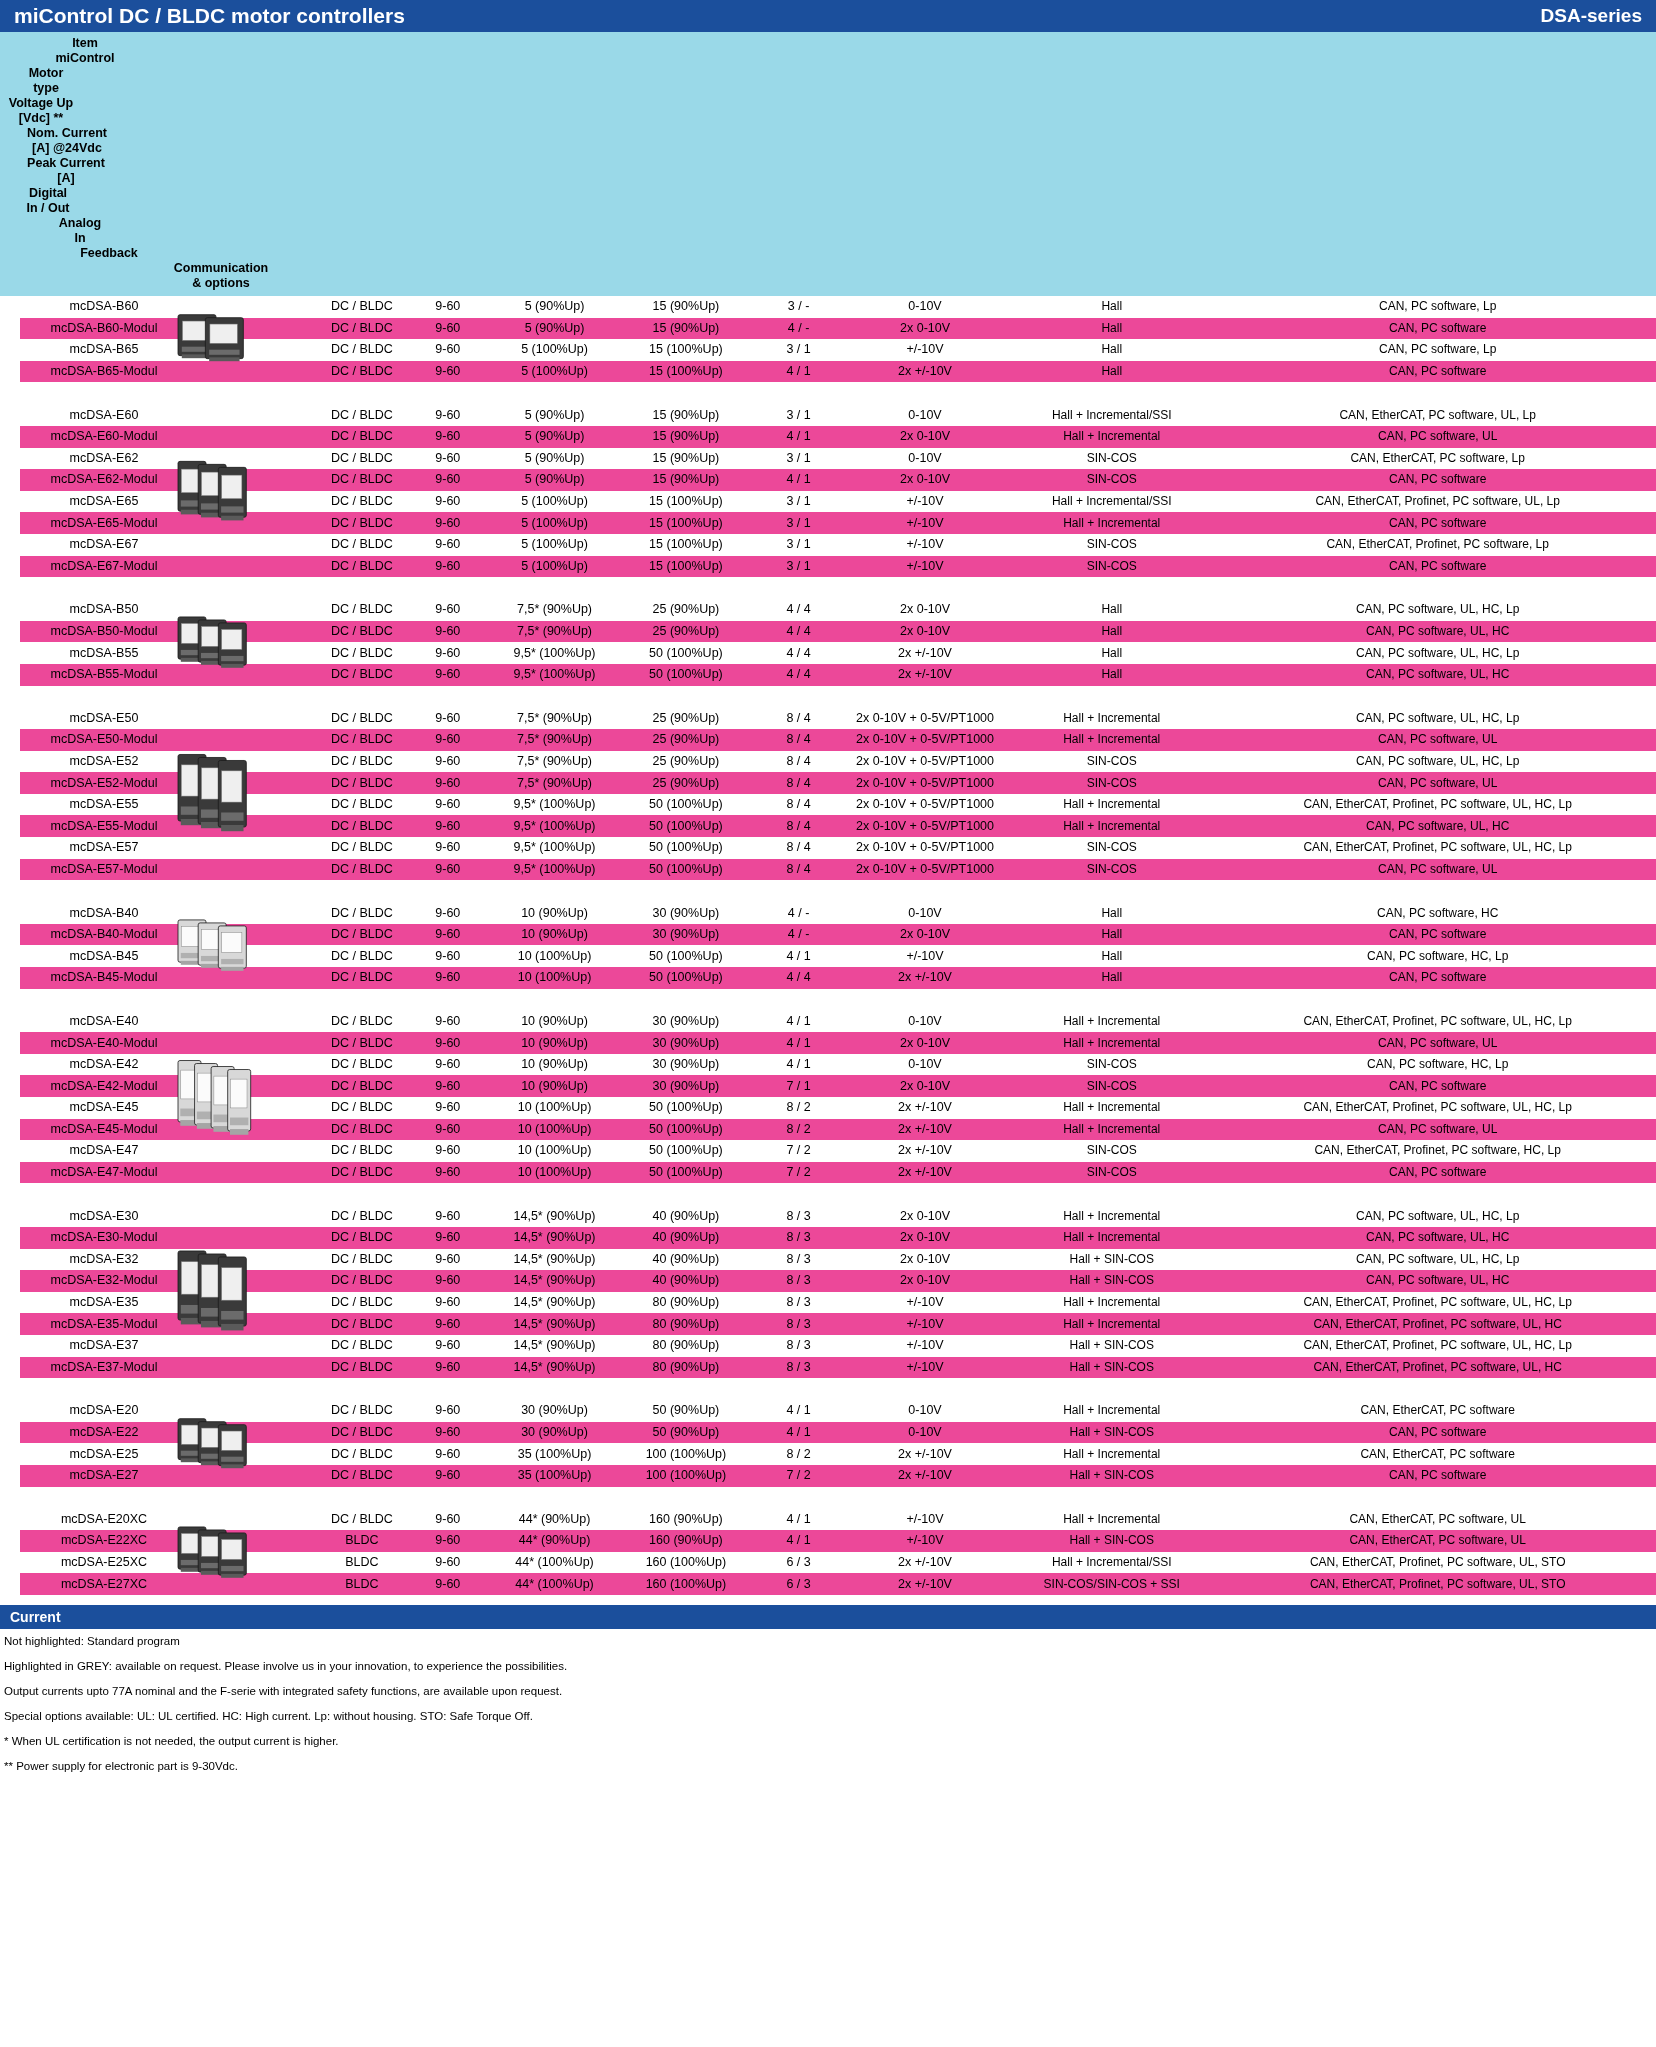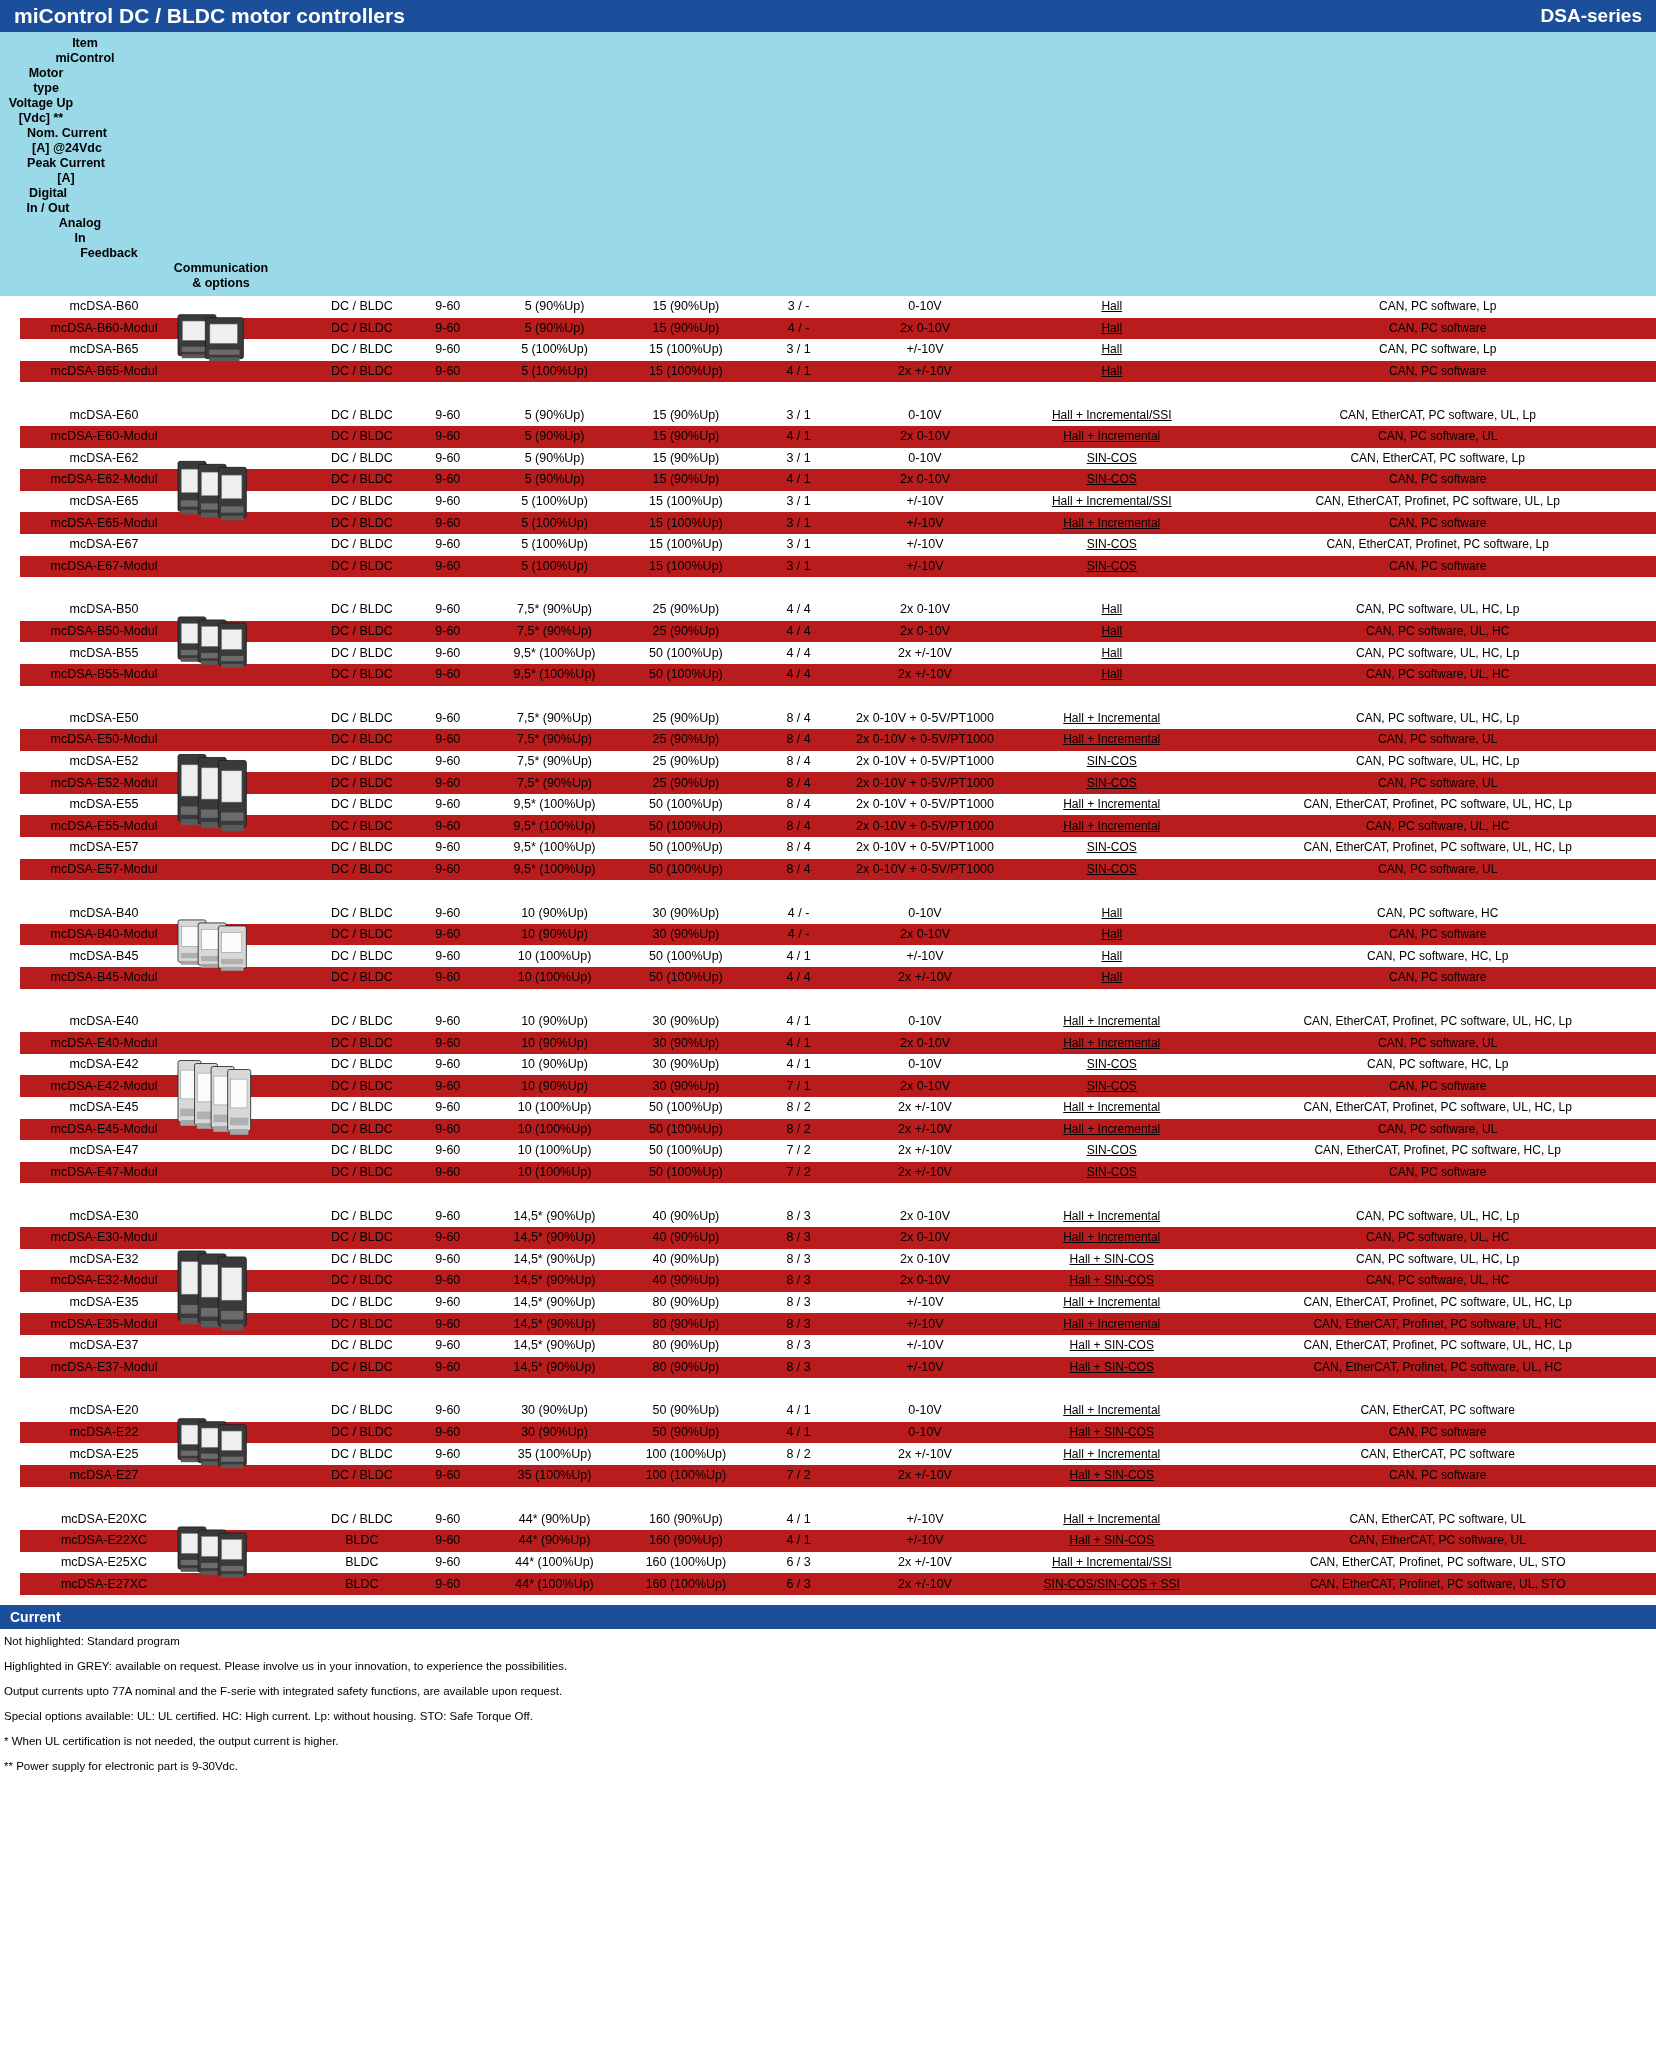--- a/index.html
+++ b/index.html
@@ -66,35 +66,35 @@
   .gap { height: 22px; background: #fff; }
   .row {
     display: flex;
     align-items: stretch;
     font-size: 12.5px;
     color: #000;
     height: 21.6px;
     position: relative;
     margin-left: 20px;
   }
-  .row.alt { background: #b91c1c; }
+  .row.alt { background: #ec4899; }
   .row .cell {
     display: flex;
     align-items: center;
     justify-content: center;
     height: 100%;
     line-height: 13px;
     padding: 0 2px;
     overflow: hidden;
     white-space: nowrap;
   }
   .cell.item { justify-content: center; }
   .cell.imgcell { background: transparent; }
   .row .cell.comm { font-size: 12px; }
-  .row .cell.feed { font-size: 12px; text-decoration: underline; }
+  .row .cell.feed { font-size: 12px; }
 
   
   .imgblock {
     position: absolute;
     left: 170px;
     width: 130px;
     display: flex;
     align-items: center;
     justify-content: center;
     pointer-events: none;

